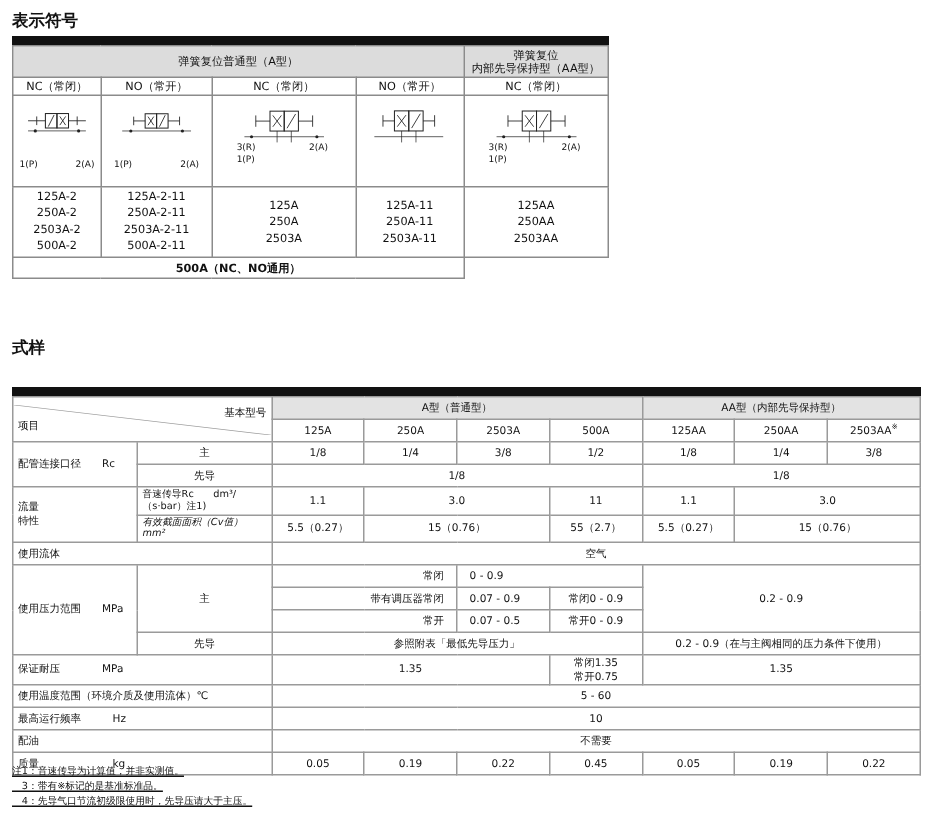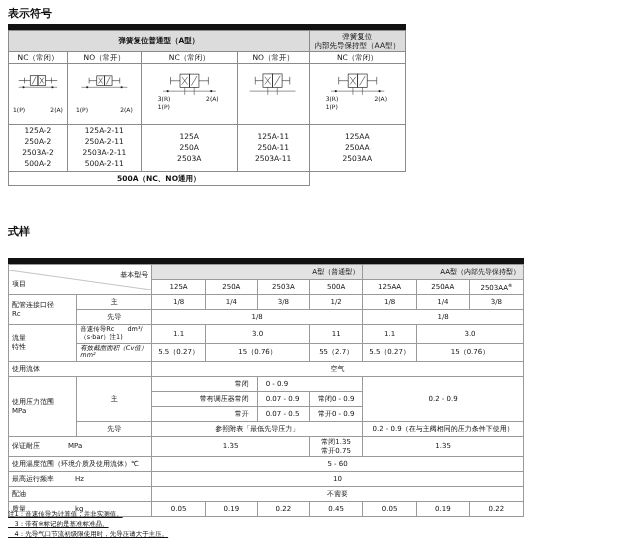--- a/index.html
+++ b/index.html
@@ -77,37 +77,37 @@
   .portlabel {
     font-size: 6px;
     white-space: nowrap;
   }
 
   
   #spec-wrap {
     position: absolute;
     left: 8px;
     top: 258px;
-    width: 516px;
+    width: 606px;
   }
   table.spec {
     border-collapse: collapse;
     width: 100%;
     font-size: 7px;
     line-height: 1.2;
   }
   table.spec td {
     border: 1px solid #9a9a9a;
     padding: 1px 3px;
     text-align: center;
     vertical-align: middle;
     height: 12px;
   }
   table.spec td.l { text-align: left; }
-  table.spec td.gray { background: #e3e3e3; text-align: right; }
+  table.spec td.gray { background: #e3e3e3; }
   .diag-cell {
     position: relative;
     padding: 0 !important;
     height: 20px;
   }
   .diag-inner {
     position: relative;
     width: 100%;
     height: 20px;
   }
@@ -144,21 +144,21 @@
 
 <div class="page">
 
   <div class="section-title" id="sym-title">表示符号</div>
 
   <div id="sym-wrap">
     <div class="topbar"></div>
     <table class="grid">
       <tbody>
           <tr>
-        <td class="hdr-gray" colspan="5" style="height:17px;font-weight:bold;">弹簧复位普通型（A型）</td>
+        <td class="hdr-gray" colspan="5" style="height:17px;">弹簧复位普通型（A型）</td>
         <td class="hdr-gray" colspan="2" style="height:17px;line-height:1.2;">
           <div>弹簧复位</div>
           <div>内部先导保持型（AA型）</div>
         </td>
       </tr>
       <tr>
         <td>NC（常闭）</td>
         <td>NO（常开）</td>
         <td colspan="2">NC（常闭）</td>
         <td>NO（常开）</td>

